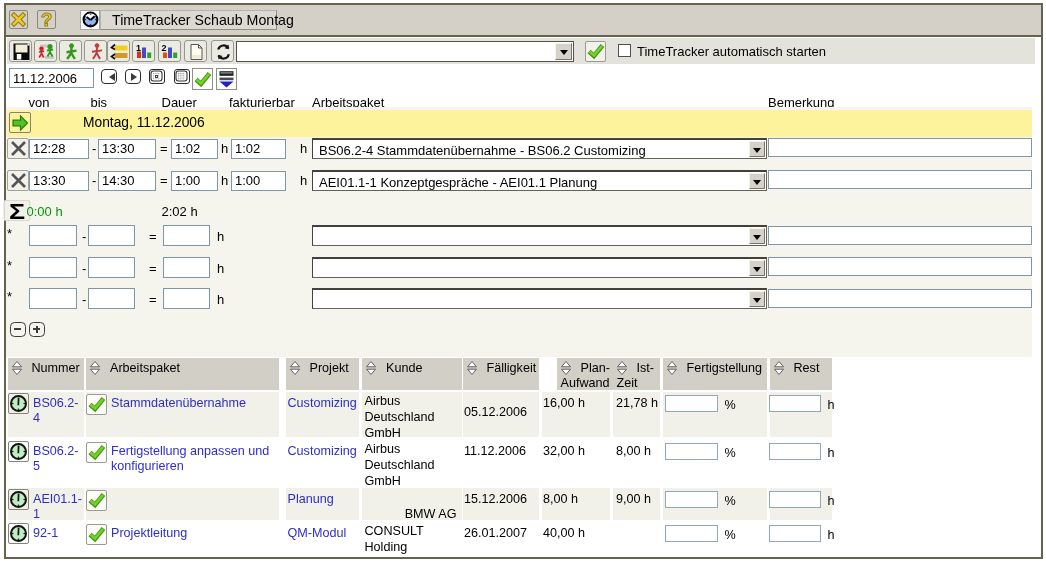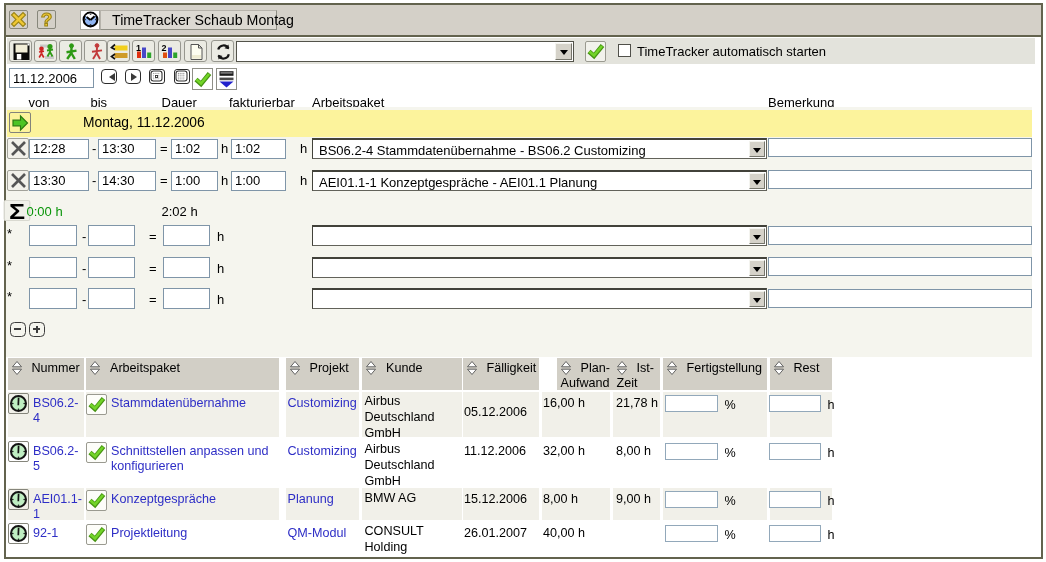--- a/index.html
+++ b/index.html
@@ -444,21 +444,21 @@
       </div>
       <div class="abs blue" style="left:25.5px;top:3.5px;width:50px;line-height:15.5px;">BS06.2-5</div>
     </div>
     <div class="abs tcell even" style="left:86px;top:440px;width:193px;height:46px;">
       <div class="abs ckbtn" style="left:0px;top:2px;">
         <svg width="19" height="17" viewBox="0 0 19 17" style="position:absolute;left:0px;top:1px;">
           <path d="M3,8.5 L8,13 L16.5,2.5" fill="none" stroke="#479413" stroke-width="4.6"></path>
           <path d="M3.4,8.5 L8,12.4 L16,3" fill="none" stroke="#72d428" stroke-width="2.6"></path>
         </svg>
       </div>
-      <div class="abs blue" style="left:25px;top:3.5px;width:165px;line-height:15.5px;">Schnittstellen anpassen und konfigurieren</div>
+      <div class="abs blue" style="left:25px;top:3.5px;width:165px;line-height:15.5px;">Fertigstellung anpassen und konfigurieren</div>
     </div>
     <div class="abs tcell even" style="left:285.5px;top:440px;width:73px;height:46px;">
       <div class="abs blue" style="left:2px;top:3.5px;">Customizing</div>
     </div>
     <div class="abs tcell even" style="left:362px;top:440px;width:100px;height:46px;">
       <div class="abs" style="left:2.5px;top:2.4px;width:92px;line-height:15.9px;">Airbus Deutschland GmbH</div>
     </div>
     <div class="abs tcell even" style="left:462.5px;top:440px;width:76px;height:46px;">
       <div class="abs" style="left:1.5px;top:3.5px;white-space:nowrap;">11.12.2006</div>
     </div>
@@ -488,27 +488,26 @@
       </div>
       <div class="abs blue" style="left:25.5px;top:3.5px;width:50px;line-height:15.5px;">AEI01.1-1</div>
     </div>
     <div class="abs tcell odd" style="left:86px;top:488px;width:193px;height:32px;">
       <div class="abs ckbtn" style="left:0px;top:2px;">
         <svg width="19" height="17" viewBox="0 0 19 17" style="position:absolute;left:0px;top:1px;">
           <path d="M3,8.5 L8,13 L16.5,2.5" fill="none" stroke="#479413" stroke-width="4.6"></path>
           <path d="M3.4,8.5 L8,12.4 L16,3" fill="none" stroke="#72d428" stroke-width="2.6"></path>
         </svg>
       </div>
-      <div class="abs blue" style="left:25px;top:3.5px;width:165px;line-height:15.5px;">Konzeptgespräche</div>
     </div>
     <div class="abs tcell odd" style="left:285.5px;top:488px;width:73px;height:32px;">
       <div class="abs blue" style="left:2px;top:3.5px;">Planung</div>
     </div>
     <div class="abs tcell odd" style="left:362px;top:488px;width:100px;height:32px;">
-      <div class="abs" style="left:2.5px;top:3px;width:92px;line-height:15.9px;">BMW AG</div>
+      <div class="abs" style="left:2.5px;top:19px;width:92px;line-height:15.9px;text-align:right;">BMW AG</div>
     </div>
     <div class="abs tcell odd" style="left:462.5px;top:488px;width:76px;height:32px;">
       <div class="abs" style="left:1.5px;top:3.5px;white-space:nowrap;">15.12.2006</div>
     </div>
     <div class="abs tcell odd" style="left:541.5px;top:488px;width:68px;height:32px;">
       <div class="abs" style="left:1.5px;top:3.5px;white-space:nowrap;">8,00 h</div>
     </div>
     <div class="abs tcell odd" style="left:612.5px;top:488px;width:47px;height:32px;">
       <div class="abs" style="left:3.5px;top:3.5px;white-space:nowrap;">9,00 h</div>
     </div>

